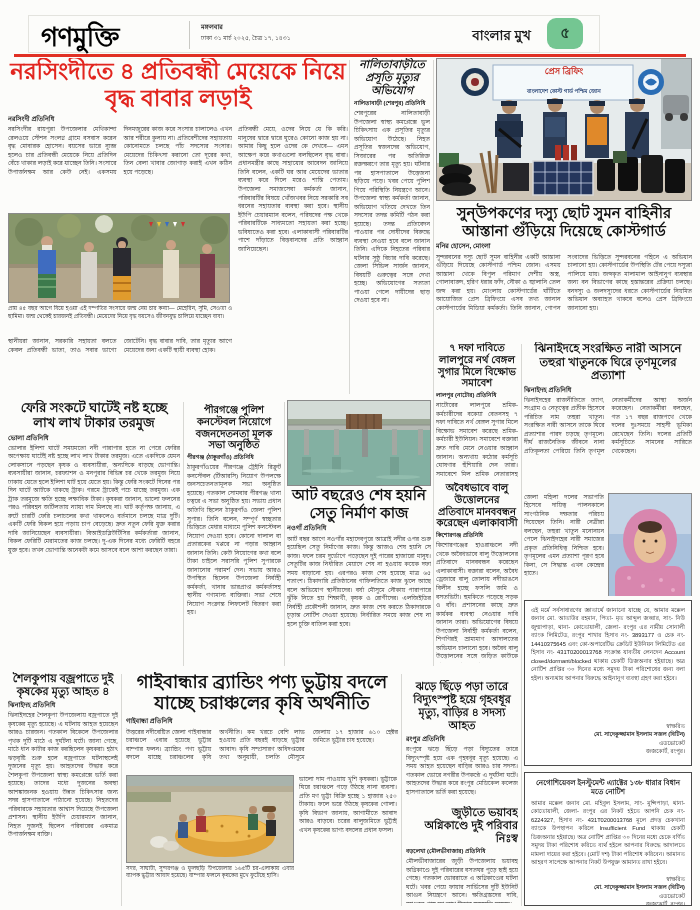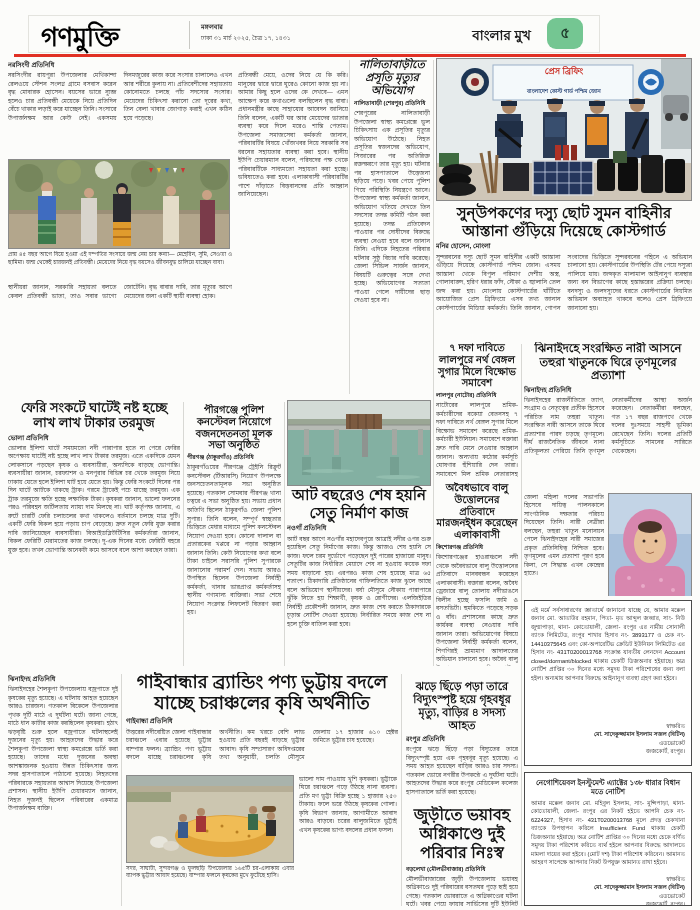--- a/index.html
+++ b/index.html
@@ -56,20 +56,21 @@
 
   <div class="abs vline" style="left:349px;top:60px;width:1px;height:334px;"></div>
   <div class="abs vline" style="left:433px;top:60px;width:1px;height:606px;"></div>
   <div class="abs vline" style="left:183px;top:402px;width:1px;height:264px;"></div>
   <div class="abs vline" style="left:284px;top:402px;width:1px;height:264px;"></div>
   <div class="abs vline" style="left:521px;top:344px;width:1px;height:562px;"></div>
   <div class="abs vline" style="left:121px;top:674px;width:1px;height:232px;"></div>
   <div class="abs vline" style="left:401px;top:674px;width:1px;height:232px;"></div>
 
   <section class="abs clip" style="left:8px;top:58px;width:340px;height:338px;">
+    <h1 class="hl red" style="font-size:23px;">নরসিংদীতে ৪ প্রতিবন্ধী মেয়েকে নিয়ে বৃদ্ধ বাবার লড়াই</h1>
     <div class="byline">নরসিংদী প্রতিনিধি</div>
     <div style="display:flex;gap:6px;">
       <div style="width:224px;">
         <div class="body c2 clip" style="height:86px;">নরসিংদীর রায়পুরা উপজেলার মেথিকান্দা রেলওয়ে স্টেশন সংলগ্ন গ্রামে বসবাস করেন বৃদ্ধ মোবারক হোসেন। বয়সের ভারে ন্যুব্জ হলেও চার প্রতিবন্ধী মেয়েকে নিয়ে প্রতিদিন বেঁচে থাকার লড়াই করে যাচ্ছেন তিনি। সংসারে উপার্জনক্ষম আর কেউ নেই। একসময় দিনমজুরের কাজ করে সংসার চালালেও এখন আর শরীরে কুলায় না। প্রতিবেশীদের সহায়তায় কোনোমতে চলছে পাঁচ সদস্যের সংসার। মেয়েদের চিকিৎসা করানো তো দূরের কথা, তিন বেলা খাবার জোগাড় করাই এখন কঠিন হয়ে পড়েছে।</div>
         <div class="photo" style="width:222px;height:90px;margin-top:2px;">
           <svg width="220" height="88" viewBox="0 0 220 88">
             <rect width="220" height="88" fill="#aeae96"></rect>
             <rect width="220" height="52" fill="#87966b"></rect>
             <circle cx="20" cy="18" r="14" fill="#76865c"></circle>
               <circle cx="60" cy="12" r="12" fill="#93a06b"></circle>
@@ -201,21 +202,21 @@
     <div class="body c2 clip" style="height:80px;">সুন্দরবনের দস্যু ছোট সুমন বাহিনীর একটি আস্তানা গুঁড়িয়ে দিয়েছে কোস্টগার্ড পশ্চিম জোন। এসময় আস্তানা থেকে বিপুল পরিমাণ দেশীয় অস্ত্র, গোলাবারুদ, হরিণ ধরার ফাঁদ, নৌকা ও জ্বালানি তেল জব্দ করা হয়। মোংলায় কোস্টগার্ডের ঘাঁটিতে আয়োজিত প্রেস ব্রিফিংয়ে এসব তথ্য জানান কোস্টগার্ডের মিডিয়া কর্মকর্তা। তিনি জানান, গোপন সংবাদের ভিত্তিতে সুন্দরবনের গহিনে এ অভিযান চালানো হয়। কোস্টগার্ডের উপস্থিতি টের পেয়ে দস্যুরা পালিয়ে যায়। জব্দকৃত মালামাল আইনানুগ ব্যবস্থার জন্য বন বিভাগের কাছে হস্তান্তরের প্রক্রিয়া চলছে। বনদস্যু ও জলদস্যুদের ধরতে কোস্টগার্ডের নিয়মিত অভিযান অব্যাহত থাকবে বলেও প্রেস ব্রিফিংয়ে জানানো হয়।</div>
   </section>
 
   <section class="abs clip" style="left:436px;top:342px;width:82px;height:136px;">
     <h2 class="hl" style="font-size:10px;">৭ দফা দাবিতে লালপুরে নর্থ বেঙ্গল সুগার মিলে বিক্ষোভ সমাবেশ</h2>
     <div class="byline" style="font-size:5.8px;">লালপুর (নাটোর) প্রতিনিধি</div>
     <div class="body clip" style="height:82px;">নাটোরের লালপুরে শ্রমিক-কর্মচারীদের বকেয়া বেতনসহ ৭ দফা দাবিতে নর্থ বেঙ্গল সুগার মিলে বিক্ষোভ সমাবেশ করেছে শ্রমিক-কর্মচারী ইউনিয়ন। সমাবেশে বক্তারা দ্রুত দাবি মেনে নেওয়ার আহ্বান জানান। অন্যথায় কঠোর কর্মসূচি ঘোষণার হুঁশিয়ারি দেন তারা। সমাবেশে মিল শ্রমিক নেতারাসহ বিপুলসংখ্যক শ্রমিক-কর্মচারী উপস্থিত ছিলেন।</div>
   </section>
 
   <section class="abs clip" style="left:436px;top:482px;width:82px;height:184px;">
-    <h2 class="hl" style="font-size:10px;">অবৈধভাবে বালু উত্তোলনের প্রতিবাদে মারজনই্ধন করেছেন এলাকাবাসী</h2>
+    <h2 class="hl" style="font-size:10px;">অবৈধভাবে বালু উত্তোলনের প্রতিবাদে মানববন্ধন করেছেন এলাকাবাসী</h2>
     <div class="byline" style="font-size:5.8px;">কিশোরগঞ্জ প্রতিনিধি</div>
     <div class="body clip" style="height:122px;">কিশোরগঞ্জের হাওরাঞ্চলে নদী থেকে অবৈধভাবে বালু উত্তোলনের প্রতিবাদে মানববন্ধন করেছেন এলাকাবাসী। বক্তারা বলেন, অবৈধ ড্রেজারে বালু তোলায় নদীভাঙনে বিলীন হচ্ছে ফসলি জমি ও বসতভিটা। হুমকিতে পড়েছে সড়ক ও বাঁধ। প্রশাসনের কাছে দ্রুত কার্যকর ব্যবস্থা নেওয়ার দাবি জানান তারা। অভিযোগের বিষয়ে উপজেলা নির্বাহী কর্মকর্তা বলেন, শিগগিরই ভ্রাম্যমাণ আদালতের অভিযান চালানো হবে। অবৈধ বালু উত্তোলনের সঙ্গে জড়িত কাউকে ছাড় দেওয়া হবে না।</div>
   </section>
 
   <section class="abs clip" style="left:524px;top:342px;width:168px;height:254px;">
     <h2 class="hl" style="font-size:11.5px;">ঝিনাইদহে সংরক্ষিত নারী আসনে তহুরা খাতুনকে ঘিরে তৃণমূলের প্রত্যাশা</h2>
     <div class="byline">ঝিনাইদহ প্রতিনিধি</div>
     <div class="body c2 clip" style="height:94px;">ঝিনাইদহের রাজনীতিতে ত্যাগ, সংগ্রাম ও নেতৃত্বের প্রতীক হিসেবে পরিচিত নাম তহুরা খাতুন। সংরক্ষিত নারী আসনে তাকে ঘিরে প্রত্যাশার পারদ চড়ছে তৃণমূলে। দীর্ঘ রাজনৈতিক জীবনে নানা প্রতিকূলতা পেরিয়ে তিনি তৃণমূল নেতাকর্মীদের আস্থা অর্জন করেছেন। নেতাকর্মীরা বলছেন, গত ১৭ বছর রাজপথে থেকে দলের দুঃসময়ে সাহসী ভূমিকা রেখেছেন তিনি। দলের প্রতিটি কর্মসূচিতে সামনের সারিতে থেকেছেন।</div>
     <div style="display:flex;gap:4px;margin-top:3px;">
       <div class="body clip" style="width:80px;height:114px;">জেলা মহিলা দলের সভাপতি হিসেবে দায়িত্ব পালনকালে সাংগঠনিক দক্ষতার পরিচয় দিয়েছেন তিনি। নারী নেত্রীরা বলছেন, তহুরা খাতুন মনোনয়ন পেলে ঝিনাইদহের নারী সমাজের প্রকৃত প্রতিনিধিত্ব নিশ্চিত হবে। তৃণমূলের এমন প্রত্যাশা পূরণ হবে কিনা, সে সিদ্ধান্ত এখন কেন্দ্রের হাতে।</div>
@@ -277,20 +278,21 @@
         <ellipse cx="40" cy="70" rx="26" ry="2" fill="#96c0b2" opacity="0.8"></ellipse>
         <ellipse cx="110" cy="76" rx="22" ry="2" fill="#96c0b2" opacity="0.8"></ellipse>
       </svg>
     </div>
     <h2 class="hl" style="font-size:15px;margin-top:0;">আট বছরেও শেষ হয়নি সেতু নির্মাণ কাজ</h2>
     <div class="byline">নওগাঁ প্রতিনিধি</div>
     <div class="body clip" style="height:122px;">আট বছর আগে নওগাঁর মহাদেবপুরে আত্রাই নদীর ওপর শুরু হয়েছিল সেতু নির্মাণের কাজ। কিন্তু আজও শেষ হয়নি সে কাজ। ফলে চরম দুর্ভোগে পড়েছেন দুই পারের হাজারো মানুষ। সেতুটির কাজ নির্ধারিত মেয়াদে শেষ না হওয়ায় কয়েক দফা সময় বাড়ানো হয়। এরপরও কাজ শেষ হয়েছে মাত্র ৬৫ শতাংশ। ঠিকাদারি প্রতিষ্ঠানের গাফিলতিতে কাজ ঝুলে আছে বলে অভিযোগ স্থানীয়দের। বর্ষা মৌসুমে নৌকায় পারাপারে ঝুঁকি নিতে হয় শিক্ষার্থী, কৃষক ও রোগীদের। এলজিইডির নির্বাহী প্রকৌশলী জানান, দ্রুত কাজ শেষ করতে ঠিকাদারকে চূড়ান্ত নোটিশ দেওয়া হয়েছে। নির্ধারিত সময়ে কাজ শেষ না হলে চুক্তি বাতিল করা হবে।</div>
   </section>
 
   <section class="abs clip" style="left:8px;top:672px;width:110px;height:236px;">
+    <h2 class="hl" style="font-size:11px;">শৈলকুপায় বজ্রপাতে দুই কৃষকের মৃত্যু আহত ৪</h2>
     <div class="byline">ঝিনাইদহ প্রতিনিধি</div>
     <div class="body clip" style="height:176px;">ঝিনাইদহের শৈলকুপা উপজেলায় বজ্রপাতে দুই কৃষকের মৃত্যু হয়েছে। এ ঘটনায় আহত হয়েছেন আরও চারজন। গতকাল বিকেলে উপজেলার পৃথক দুটি মাঠে এ দুর্ঘটনা ঘটে। জানা গেছে, মাঠে ধান কাটার কাজ করছিলেন কৃষকরা। হঠাৎ ঝড়বৃষ্টি শুরু হলে বজ্রপাতে ঘটনাস্থলেই দুজনের মৃত্যু হয়। আহতদের উদ্ধার করে শৈলকুপা উপজেলা স্বাস্থ্য কমপ্লেক্সে ভর্তি করা হয়েছে। তাদের মধ্যে দুজনের অবস্থা আশঙ্কাজনক হওয়ায় উন্নত চিকিৎসার জন্য সদর হাসপাতালে পাঠানো হয়েছে। নিহতদের পরিবারকে সহায়তার আশ্বাস দিয়েছে উপজেলা প্রশাসন। স্থানীয় ইউপি চেয়ারম্যান জানান, নিহত দুজনই ছিলেন পরিবারের একমাত্র উপার্জনক্ষম ব্যক্তি।</div>
   </section>
 
   <section class="abs clip" style="left:126px;top:672px;width:272px;height:236px;">
     <h2 class="hl" style="font-size:18px;">গাইবান্ধার ব্র্যান্ডিং পণ্য ভুট্টায় বদলে যাচ্ছে চরাঞ্চলের কৃষি অর্থনীতি</h2>
     <div class="byline">গাইবান্ধা প্রতিনিধি</div>
     <div class="body c3 clip" style="height:44px;">উত্তরের নদীবেষ্টিত জেলা গাইবান্ধার চরাঞ্চলে এবার হয়েছে ভুট্টার বাম্পার ফলন। ব্র্যান্ডিং পণ্য ভুট্টায় বদলে যাচ্ছে চরাঞ্চলের কৃষি অর্থনীতি। কম খরচে বেশি লাভ হওয়ায় প্রতি বছরই বাড়ছে ভুট্টার আবাদ। কৃষি সম্প্রসারণ অধিদপ্তরের তথ্য অনুযায়ী, চলতি মৌসুমে জেলায় ১৭ হাজার ৬১০ হেক্টর জমিতে ভুট্টার চাষ হয়েছে।</div>
     <div style="display:flex;gap:5px;margin-top:3px;">
       <div style="width:168px;">
@@ -327,21 +329,21 @@
     </div>
   </section>
 
   <section class="abs clip" style="left:406px;top:672px;width:112px;height:132px;margin-top:8px;">
     <h2 class="hl" style="font-size:11px;">ঝড়ে ছিঁড়ে পড়া তারে বিদ্যুৎস্পৃষ্ট হয়ে গৃহবধূর মৃত্যু, বাড়ির ৪ সদস্য আহত</h2>
     <div class="byline">রংপুর প্রতিনিধি</div>
     <div class="body clip" style="height:62px;">রংপুরে ঝড়ে ছিঁড়ে পড়া বিদ্যুতের তারে বিদ্যুৎস্পৃষ্ট হয়ে এক গৃহবধূর মৃত্যু হয়েছে। এ সময় আহত হয়েছেন বাড়ির আরও চার সদস্য। গতকাল ভোরে নগরীর উপকণ্ঠে এ দুর্ঘটনা ঘটে। আহতদের উদ্ধার করে রংপুর মেডিকেল কলেজ হাসপাতালে ভর্তি করা হয়েছে।</div>
   </section>
 
   <section class="abs clip" style="left:406px;top:806px;width:112px;height:102px;">
-    <h2 class="hl" style="font-size:16px;">জুড়ীতে ভয়াবহ অগ্নিকাণ্ডে দুই পরিবার নিঃস্ব</h2>
+    <h2 class="hl" style="font-size:11px;text-align:right;">জুড়ীতে ভয়াবহ অগ্নিকাণ্ডে দুই পরিবার নিঃস্ব</h2>
     <div class="byline" style="font-size:5.8px;">বড়লেখা (মৌলভীবাজার) প্রতিনিধি</div>
     <div class="body clip" style="height:46px;">মৌলভীবাজারের জুড়ী উপজেলায় ভয়াবহ অগ্নিকাণ্ডে দুই পরিবারের বসতঘর পুড়ে ছাই হয়ে গেছে। গতকাল ভোররাতে এ অগ্নিকাণ্ডের ঘটনা ঘটে। খবর পেয়ে ফায়ার সার্ভিসের দুটি ইউনিট আগুন নিয়ন্ত্রণে আনে। ক্ষতিগ্রস্তদের দাবি, আগুনে প্রায় দশ লাখ টাকার ক্ষয়ক্ষতি হয়েছে।</div>
   </section>
 
   <section class="abs notice clip" style="left:524px;top:600px;width:168px;height:166px;">
     <div class="clip" style="height:112px;">এই মর্মে সর্বসাধারণের জ্ঞাতার্থে জানানো যাচ্ছে যে, আমার মক্কেল জনাব মো. আতাউর রহমান, পিতা- মৃত আব্দুল জব্বার, সাং- নিউ জুম্মাপাড়া, থানা- কোতোয়ালী, জেলা- রংপুর এর নামীয় সোনালী ব্যাংক লিমিটেড, রংপুর শাখার হিসাব নং- 3893177 ও চেক নং- 14410375645 এবং কো-অপারেটিভ ক্রেডিট ইউনিয়ন লিমিটেড এর হিসাব নং- 431T0200013768 সংক্রান্ত যাবতীয় লেনদেন Account closed/dormant/blocked থাকায় চেকটি ডিজঅনার হইয়াছে। অত্র নোটিশ প্রাপ্তির ৩০ দিনের মধ্যে সমুদয় টাকা পরিশোধের জন্য বলা হইল। অন্যথায় আপনার বিরুদ্ধে আইনানুগ ব্যবস্থা গ্রহণ করা হইবে।</div>
     <div class="sig">
       <div class="sigline">স্বাক্ষরিত</div>
       <div class="sigline sigb">মো. সাদেকুজ্জামান ইসলাম সজল (বিটিন)</div>
       <div class="sigline">এডভোকেট</div>

